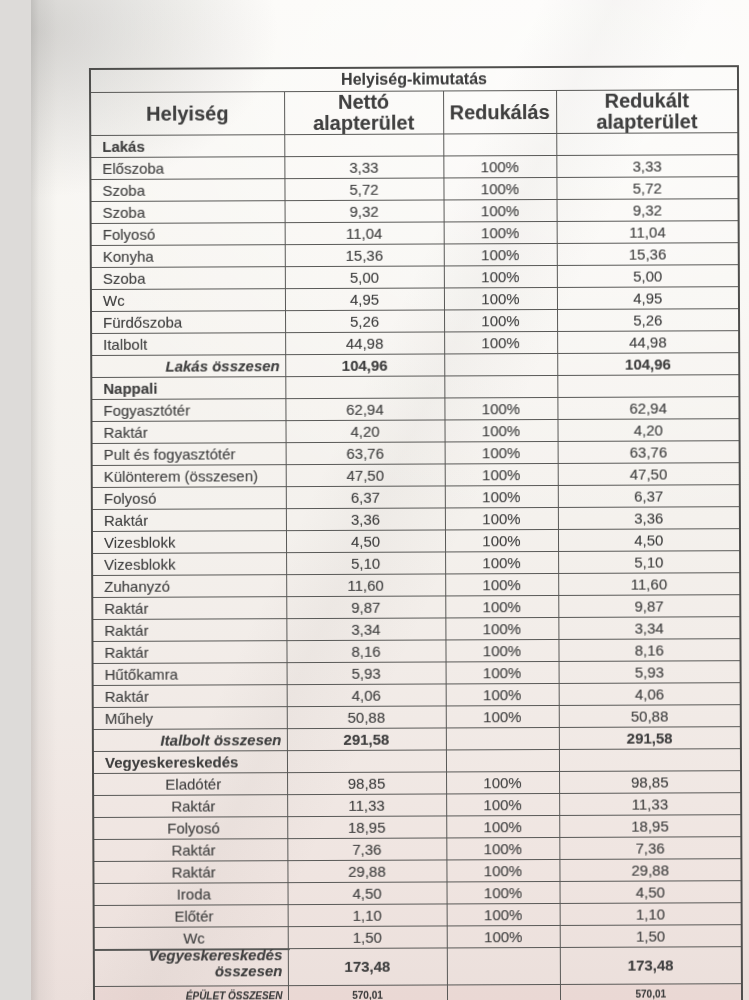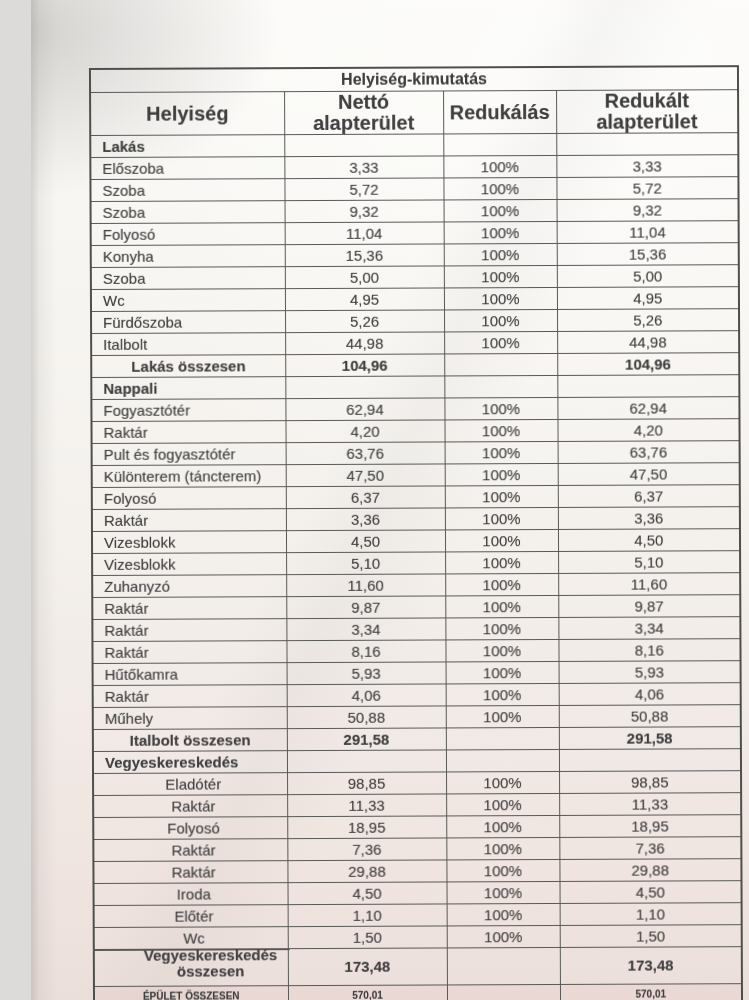--- a/index.html
+++ b/index.html
@@ -49,21 +49,21 @@
     overflow: visible;
   }
   table.sheet { border: 2px solid #4e4e4c; }
   .title-cell  { font-weight: 700; text-align: center; font-size: 16px; height: 22px; }
   .head-cell   { font-weight: 700; text-align: center; font-size: 20px; height: 23px; }
   .sec-name    { font-weight: 700; text-align: center; }
   .c-label     { text-align: left; padding-left: 11px; }
   .c-label.center { text-align: center; }
   .c-num       { text-align: center; }
   .bold        { font-weight: 700; }
-  .total-label { font-weight: 700; text-align: center; }
+  .total-label { font-weight: 700; text-align: right; font-style: italic; }
   tr.tall-total td { height: 36px; }
   
   td.strike-cell { position: relative; padding-left: 44px; }
   td.strike-cell::after {
     content: "";
     position: absolute;
     left: -2px; right: -2px; top: -1px;
     height: 2px;
     background: #585856;
   }
@@ -183,21 +183,21 @@
           <td class="c-num">100%</td>
           <td class="c-num">4,20</td>
         </tr>
         <tr>
           <td class="c-label">Pult és fogyasztótér</td>
           <td class="c-num">63,76</td>
           <td class="c-num">100%</td>
           <td class="c-num">63,76</td>
         </tr>
         <tr>
-          <td class="c-label">Különterem (táncterem)</td>
+          <td class="c-label">Különterem (összesen)</td>
           <td class="c-num">47,50</td>
           <td class="c-num">100%</td>
           <td class="c-num">47,50</td>
         </tr>
         <tr>
           <td class="c-label">Folyosó</td>
           <td class="c-num">6,37</td>
           <td class="c-num">100%</td>
           <td class="c-num">6,37</td>
         </tr>

